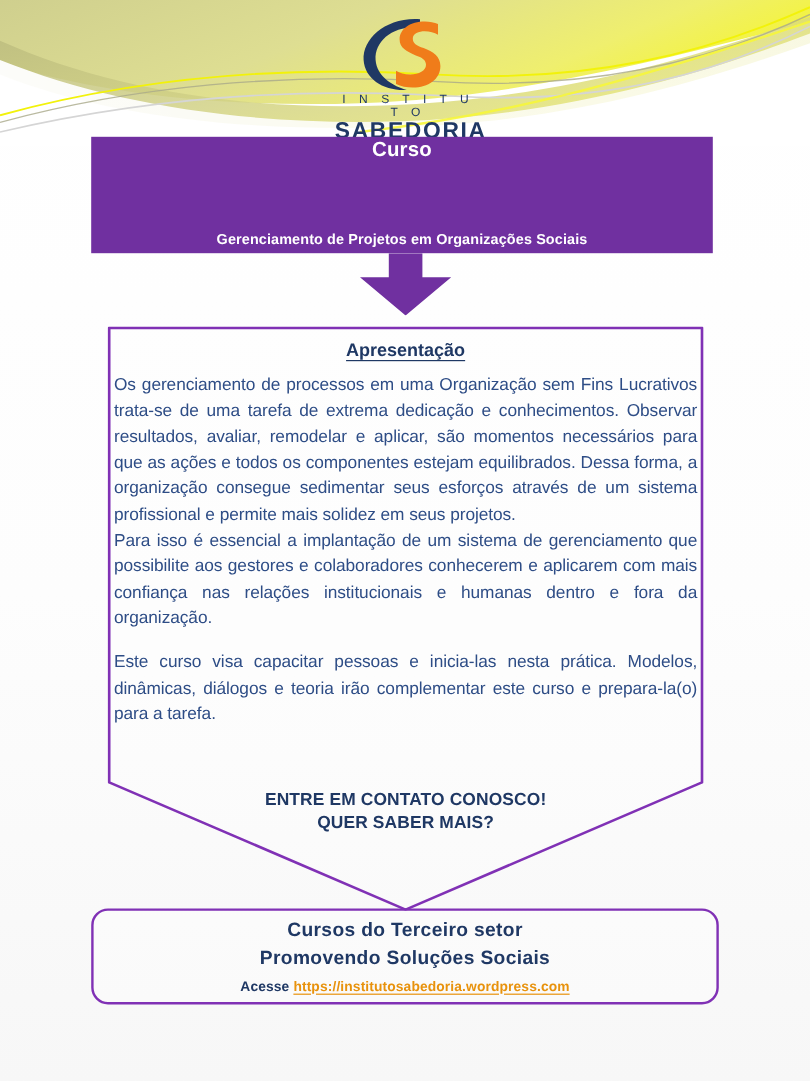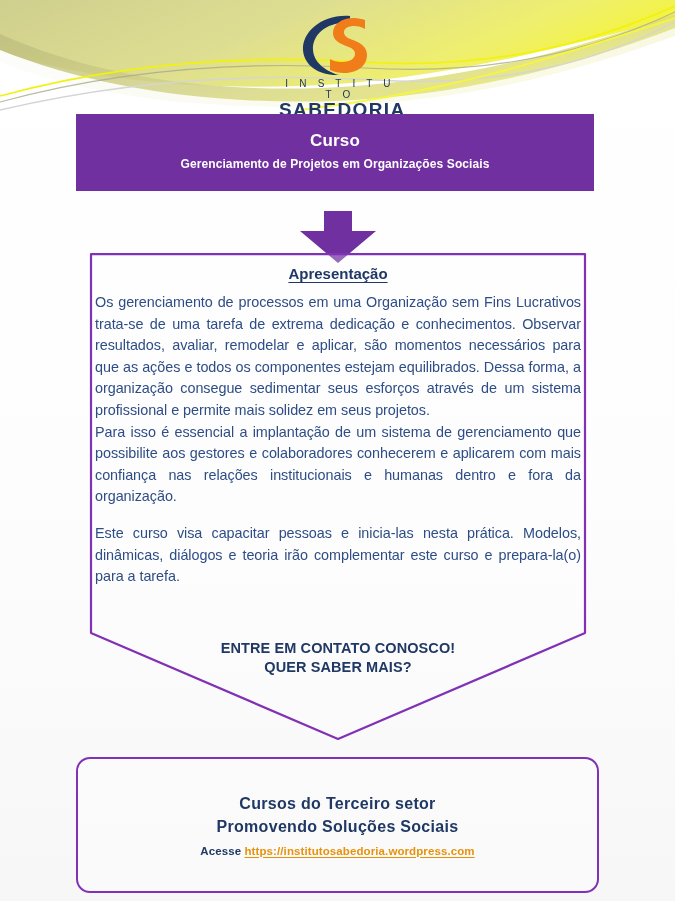--- a/index.html
+++ b/index.html
@@ -64,26 +64,26 @@
     color: #1F3864;
     line-height: 20px;
   }
 
   
   #title-bar {
     position: absolute;
     left: 76px;
     top: 114px;
     width: 518px;
-    height: 77px;
+    height: 97px;
     background: #7030A0;
     display: flex;
     flex-direction: column;
     align-items: center;
-    justify-content: center;
+    justify-content: space-between;
     box-sizing: border-box;
   }
   #title-bar .t-line1 {
     color: #ffffff;
     font-weight: 700;
     font-size: 17px;
     line-height: 22px;
     letter-spacing: .2px;
   }
   #title-bar .t-line2 {
@@ -101,21 +101,21 @@
     left: 300px;
     top: 211px;
     width: 76px;
     height: 52px;
   }
 
   
   #main-box {
     position: absolute;
     left: 83px;
-    top: 253px;
+    top: 272px;
     width: 510px;
     height: 488px;
   }
   #main-box .frame {
     position: absolute;
     inset: 0;
   }
   #main-box .content {
     position: absolute;
     left: 0; top: 0;
@@ -157,21 +157,21 @@
     top: 386px;
     width: 510px;
   }
 
   
   #footer-box {
     position: absolute;
     left: 76px;
     top: 757px;
     width: 523px;
-    height: 136px;
+    height: 80px;
     border: 2.2px solid #8031B5;
     border-radius: 14px;
     box-sizing: border-box;
     background: rgba(255,255,255,0.35);
     display: flex;
     flex-direction: column;
     align-items: center;
     justify-content: center;
   }
   .footer-h1 {

